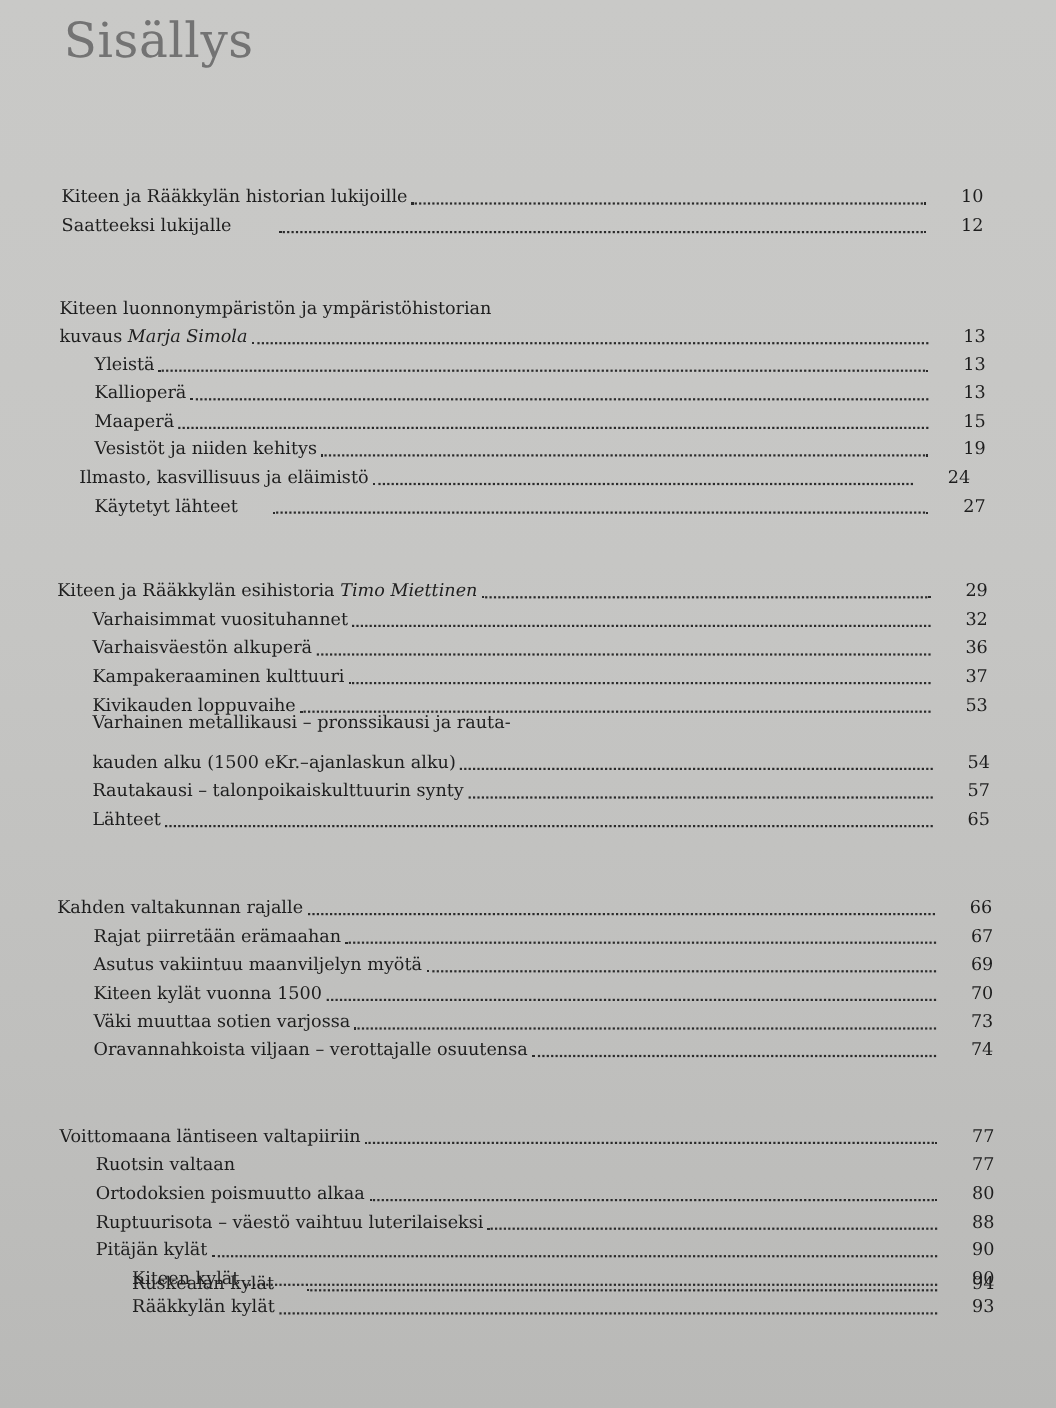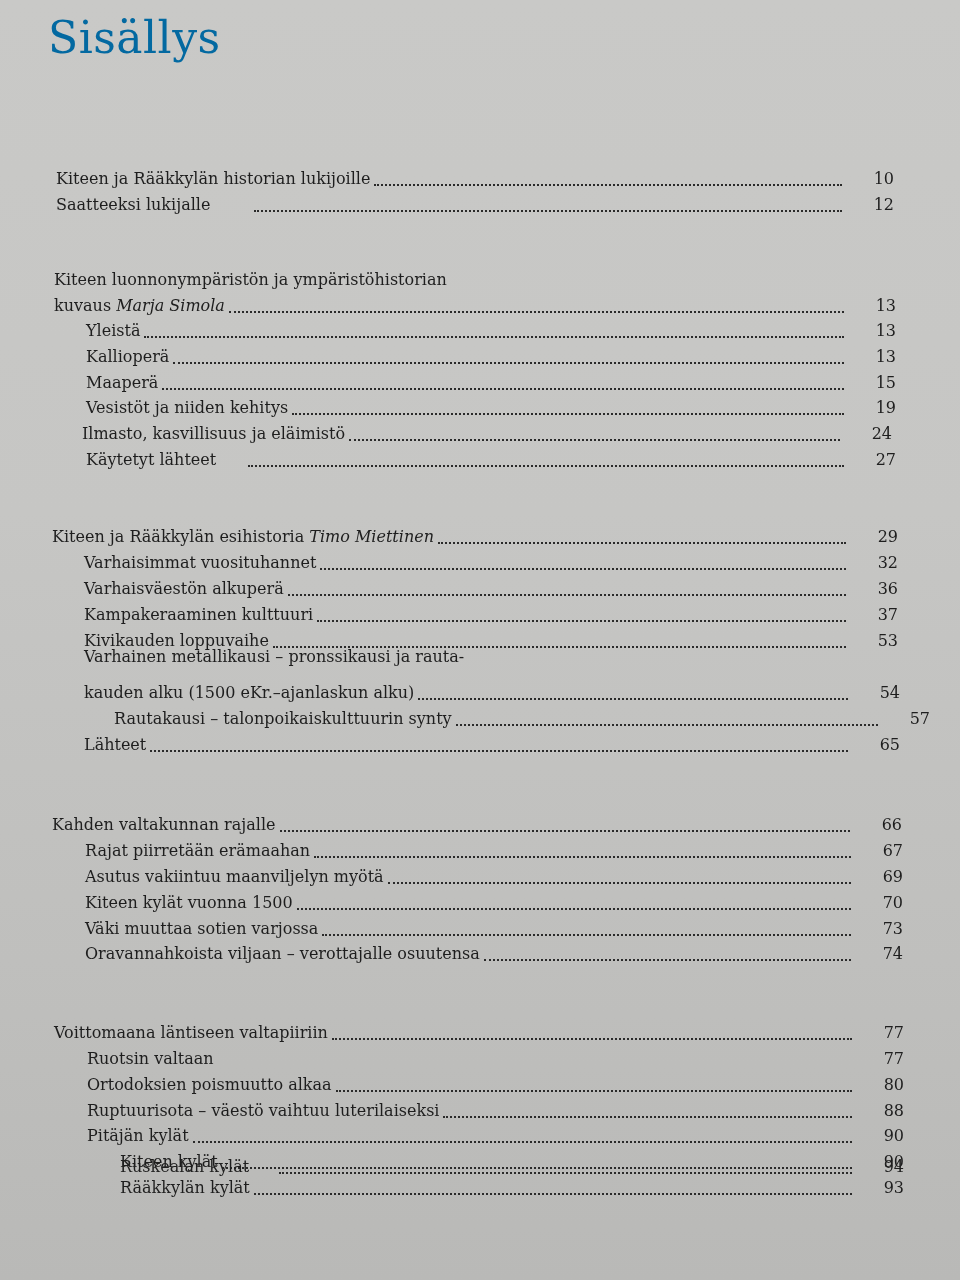--- a/index.html
+++ b/index.html
@@ -5,23 +5,23 @@
   html, body { margin: 0; padding: 0; }
   body {
     width: 960px; height: 1280px; overflow: hidden;
     background: linear-gradient(180deg, #c9c9c7 0%, #c6c6c4 40%, #bfbfbd 75%, #b9b9b7 100%);
     font-family: "DejaVu Serif", "Liberation Serif", serif;
     color: #1e1e1e;
     position: relative;
   }
   .page { position: absolute; left: 0; top: 0; width: 960px; height: 1280px; }
   .title {
-    position: absolute; left: 48px; top: 12px;
+    position: absolute; left: 58px; top: 12px;
     font-size: 44px; font-weight: normal; letter-spacing: 0.5px;
-    color: #0369a1; margin: 0;
+    color: #737373; margin: 0;
   }
   .toc-row {
     position: absolute; display: flex; align-items: baseline;
     font-size: 16px; line-height: 26px; white-space: nowrap;
   }
   .toc-row .label { flex: 0 0 auto; }
   .toc-row .label i { font-style: italic; }
   .toc-row .dots {
     flex: 1 1 auto; overflow: hidden; margin: 0 4px;
     border-bottom: 2px dotted #2a2a2a; height: 0; align-self: flex-end;
@@ -69,21 +69,21 @@
   <div class="toc-row" style="left:86px; top:370px; width:762px;">
     <span class="label">Maaperä</span>
     <span class="dots"></span>
     <span class="page-num">15</span>
   </div>
   <div class="toc-row" style="left:86px; top:395px; width:762px;">
     <span class="label">Vesistöt ja niiden kehitys</span>
     <span class="dots"></span>
     <span class="page-num">19</span>
   </div>
-  <div class="toc-row" style="left:82px; top:421px; width:762px;">
+  <div class="toc-row" style="left:72px; top:421px; width:762px;">
     <span class="label">Ilmasto, kasvillisuus ja eläimistö</span>
     <span class="dots"></span>
     <span class="page-num">24</span>
   </div>
   <div class="toc-row" style="left:86px; top:447px; width:762px;gap:28px;">
     <span class="label">Käytetyt lähteet</span>
     <span class="dots"></span>
     <span class="page-num">27</span>
   </div>
 
@@ -113,21 +113,21 @@
     <span class="page-num">53</span>
   </div>
   <div class="toc-row nodots" style="left:84px; top:644px; width:766px;">
     <span class="label">Varhainen metallikausi – pronssikausi ja rauta-</span>
   </div>
   <div class="toc-row" style="left:84px; top:680px; width:768px;">
     <span class="label">kauden alku (1500 eKr.–ajanlaskun alku)</span>
     <span class="dots"></span>
     <span class="page-num">54</span>
   </div>
-  <div class="toc-row" style="left:84px; top:706px; width:768px;margin-left:30px;">
+  <div class="toc-row" style="left:84px; top:706px; width:768px;">
     <span class="label">Rautakausi – talonpoikaiskulttuurin synty</span>
     <span class="dots"></span>
     <span class="page-num">57</span>
   </div>
   <div class="toc-row" style="left:84px; top:732px; width:768px;justify-content:flex-end;">
     <span class="label">Lähteet</span>
     <span class="dots"></span>
     <span class="page-num">65</span>
   </div>
 

